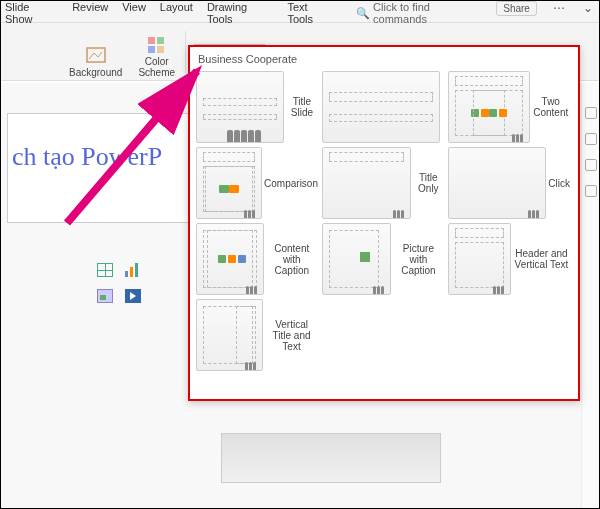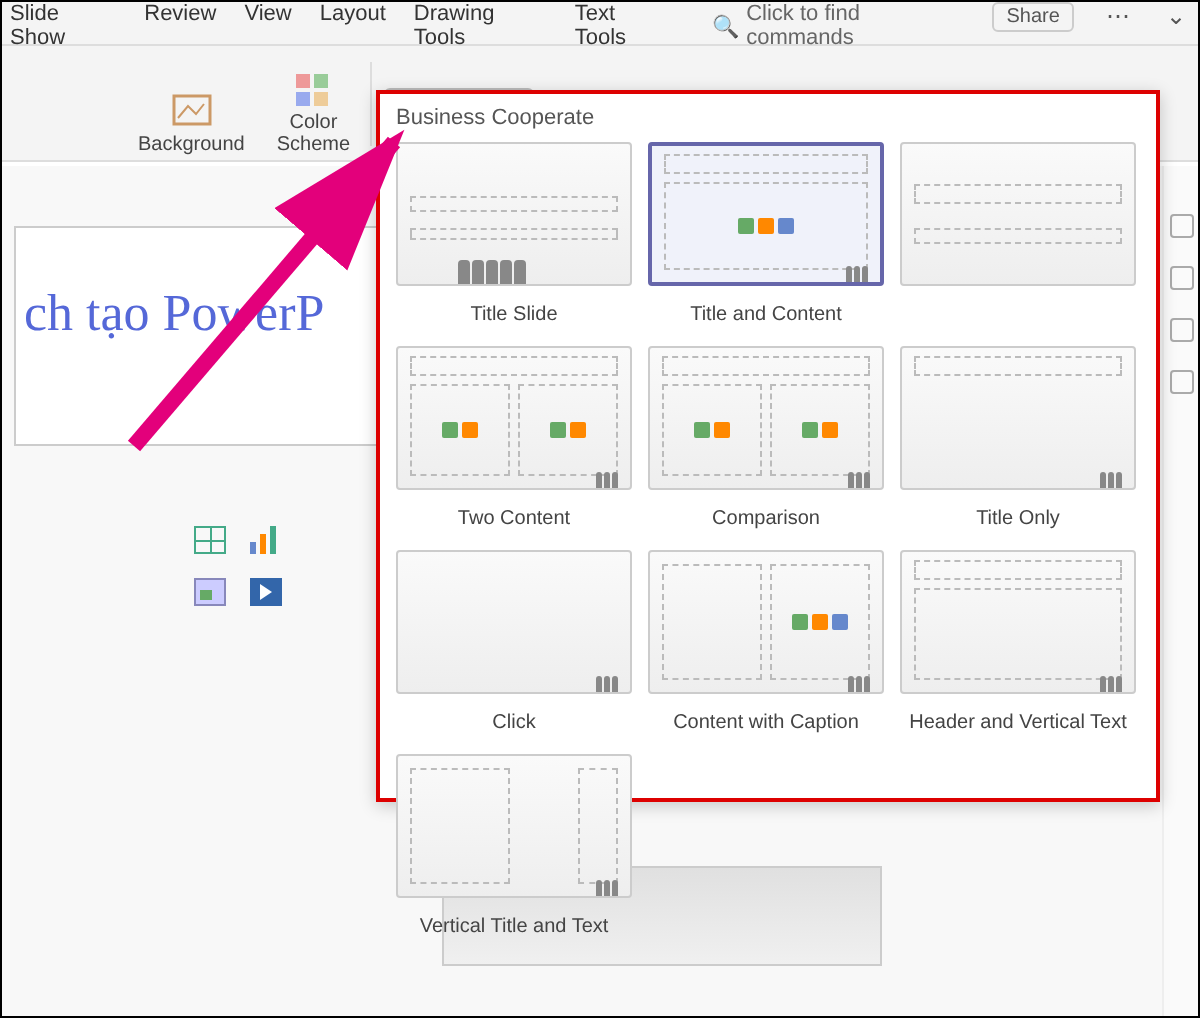--- a/index.html
+++ b/index.html
@@ -17,21 +17,21 @@
 .layout-btn { display: inline-flex; align-items: center; gap: 4px; background: #e6e6e6; border: 1px solid #bbb; border-radius: 3px; padding: 2px 6px; font-size: 11px; color: #333; height: 20px; align-self: flex-start; margin-top: 4px; }
 .canvas-area { position: absolute; left: 0; top: 82px; right: 0; bottom: 0; background: #f8f8f8; }
 .big-slide { position: absolute; left: 6px; top: 30px; width: 300px; height: 110px; background: #fff; border: 1px solid #ccc; }
 .big-slide .title-text { margin: 28px 0 0 4px; font-size: 26px; color: #5568d8; font-family: serif; }
 .content-ph { position: absolute; left: 96px; top: 180px; display: flex; flex-direction: column; gap: 12px; }
 .content-ph-row { display: flex; gap: 12px; }
 .thumb-img { position: absolute; left: 220px; top: 350px; width: 220px; height: 50px; background: linear-gradient(#e0e0e0,#f0f0f0); border: 1px solid #ccc; }
 .layout-panel { position: absolute; left: 187px; top: 44px; width: 392px; height: 356px; background: #fff; border: 2px solid #d00; box-shadow: 0 2px 8px rgba(0,0,0,.2); z-index: 50; padding: 4px 6px 6px 6px; }
 .panel-head { font-size: 11px; color: #555; padding: 2px 2px 6px 2px; }
 .layout-grid { display: flex; flex-wrap: wrap; gap: 4px; }
-.layout-item { width: 122px; display: flex; flex-direction: column; align-items: center; gap: 2px; }
+.layout-item { width: 122px; display: flex; flex-direction: row; align-items: center; gap: 2px; }
 .layout-preview { width: 118px; height: 72px; background: linear-gradient(#fafafa,#eee); border: 1px solid #ccc; border-radius: 2px; position: relative; overflow: hidden; }
 .layout-item.selected .layout-preview { border: 2px solid #66a; background: #f0f2fa; }
 .layout-label { font-size: 10px; color: #444; text-align: center; height: 24px; display: flex; align-items: center; }
 .lp-title { position: absolute; left: 6px; right: 6px; top: 4px; height: 10px; border: 1px dashed #bbb; }
 .lp-sub { position: absolute; left: 6px; right: 6px; bottom: 6px; height: 8px; border: 1px dashed #bbb; }
 .lp-body { position: absolute; left: 6px; right: 6px; top: 18px; bottom: 6px; border: 1px dashed #bbb; display:flex;align-items:center;justify-content:center; }
 .lp-half-l { position: absolute; left: 6px; top: 18px; bottom: 6px; width: 50px; border: 1px dashed #bbb; display:flex;align-items:center;justify-content:center; }
 .lp-half-r { position: absolute; right: 6px; top: 18px; bottom: 6px; width: 50px; border: 1px dashed #bbb; display:flex;align-items:center;justify-content:center; }
 .lp-people { position: absolute; bottom: 0; left: 30px; display: flex; gap: 1px; }
 .lp-people i { display:block; width:6px; height:12px; background:#888; border-radius:2px 2px 0 0; }
@@ -163,38 +163,20 @@
             <i></i>
             <i></i>
             <i></i>
             <i></i>
             <i></i>
           </div>
         </div>
       <div class="layout-label">Title Slide</div>
     </div>
 
-    <div class="layout-item selected">
-      <div class="layout-preview">
-          <div class="lp-title"></div>
-          <div class="lp-body">
-            <div class="lp-icons">
-              <span></span>
-              <span></span>
-              <span></span>
-            </div>
-          </div>
-          <div class="lp-people sm" style="left:auto;right:6px">
-            <i></i>
-            <i></i>
-            <i></i>
-          </div>
-        </div>
-      <div class="layout-label">Title and Content</div>
-    </div>
 
     <div class="layout-item">
       <div class="layout-preview">
           <div class="lp-title" style="top:20px"></div>
           <div class="lp-sub" style="bottom:20px"></div>
         </div>
     </div>
 
     <div class="layout-item">
       <div class="layout-preview">
@@ -279,20 +261,32 @@
           </div>
           <div class="lp-people sm" style="left:auto;right:6px">
             <i></i>
             <i></i>
             <i></i>
           </div>
         </div>
       <div class="layout-label">Content with Caption</div>
     </div>
 
+    <div class="layout-item">
+      <div class="layout-preview">
+          <div class="lp-half-l" style="top:6px"></div>
+          <div style="position:absolute;right:20px;top:28px;width:10px;height:10px;background:#6a6"></div>
+          <div class="lp-people sm" style="left:auto;right:6px">
+            <i></i>
+            <i></i>
+            <i></i>
+          </div>
+        </div>
+      <div class="layout-label">Picture with Caption</div>
+    </div>
 
     <div class="layout-item">
       <div class="layout-preview">
           <div class="lp-title"></div>
           <div class="lp-body"></div>
           <div class="lp-people sm" style="left:auto;right:6px">
             <i></i>
             <i></i>
             <i></i>
           </div>

